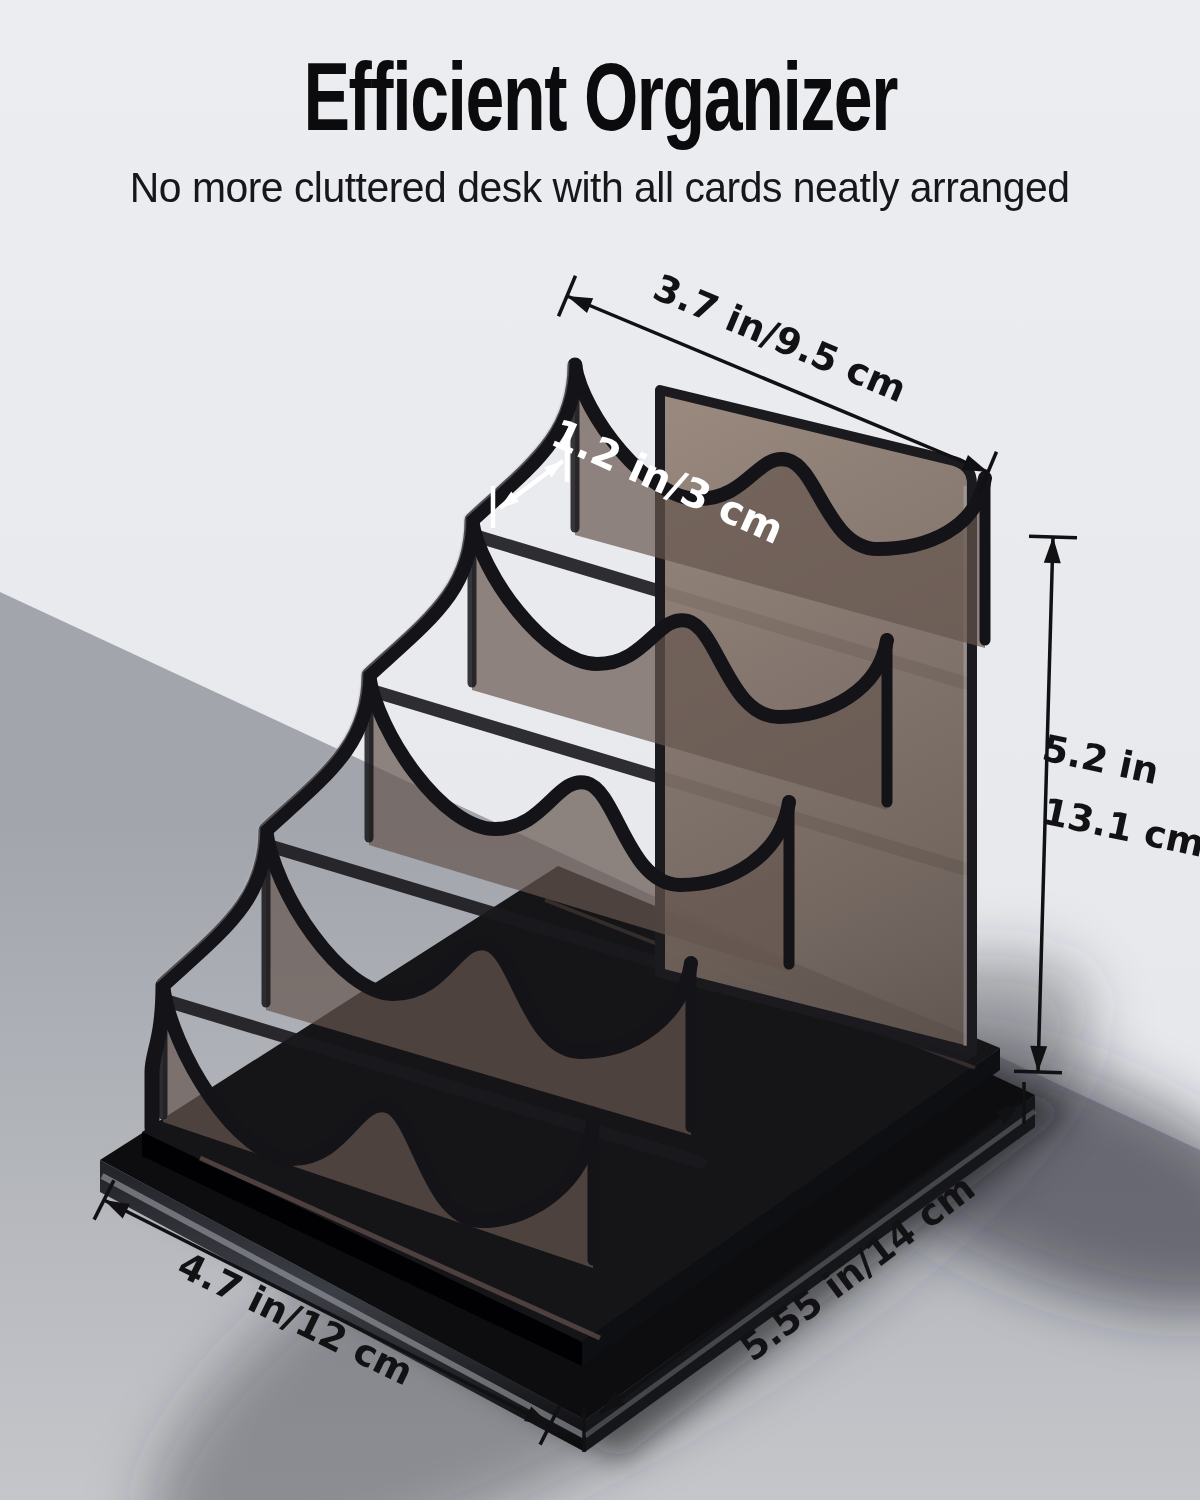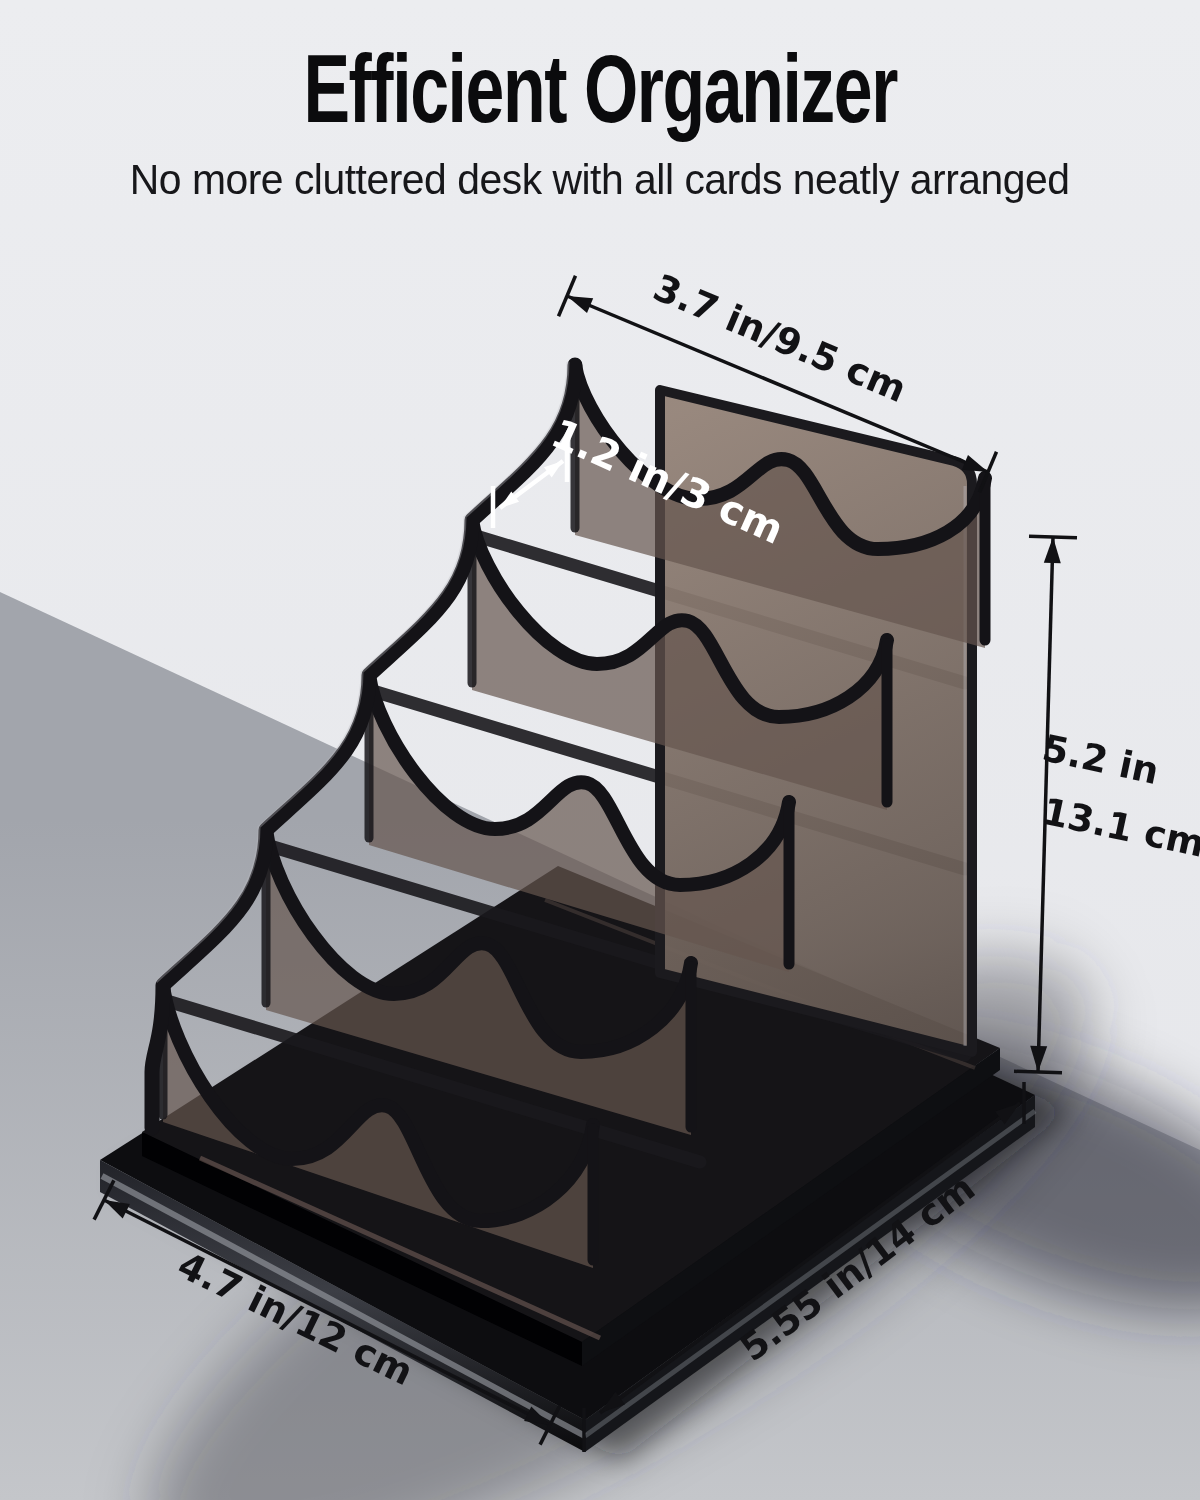--- a/index.html
+++ b/index.html
@@ -1,21 +1,21 @@
 <!DOCTYPE html>
 <html><head>
 <meta charset="utf-8">
 <style>
   html,body{margin:0;padding:0;background:#dfe0e4;}
   .stage{
     position:relative;width:1200px;height:1500px;overflow:hidden;
     background:#e9eaee;font-family:"Liberation Sans",sans-serif;
   }
   .scene{position:absolute;inset:0;display:block;}
-  .header{position:absolute;top:0;left:0;width:100%;text-align:center;z-index:5;pointer-events:none;}
+  .header{position:absolute;top:8px;left:0;width:100%;text-align:center;z-index:5;pointer-events:none;}
   .header h1{
     margin:40px 0 0;line-height:1;font-size:97px;font-weight:700;letter-spacing:-2px;
     color:#0b0b0d;white-space:nowrap;display:inline-block;transform:scaleX(.72);transform-origin:50% 50%;
   }
   .header p{
     margin:18px 0 0;font-size:43px;font-weight:400;letter-spacing:-.5px;color:#17171a;
     white-space:nowrap;display:inline-block;transform:scaleX(.95);transform-origin:50% 50%;
   }
   .dim{font-family:"DejaVu Sans","Liberation Sans",sans-serif;font-weight:700;font-size:37px;fill:#121215;}
   .dim-white{font-family:"DejaVu Sans","Liberation Sans",sans-serif;font-weight:700;font-size:40px;fill:#ffffff;}

